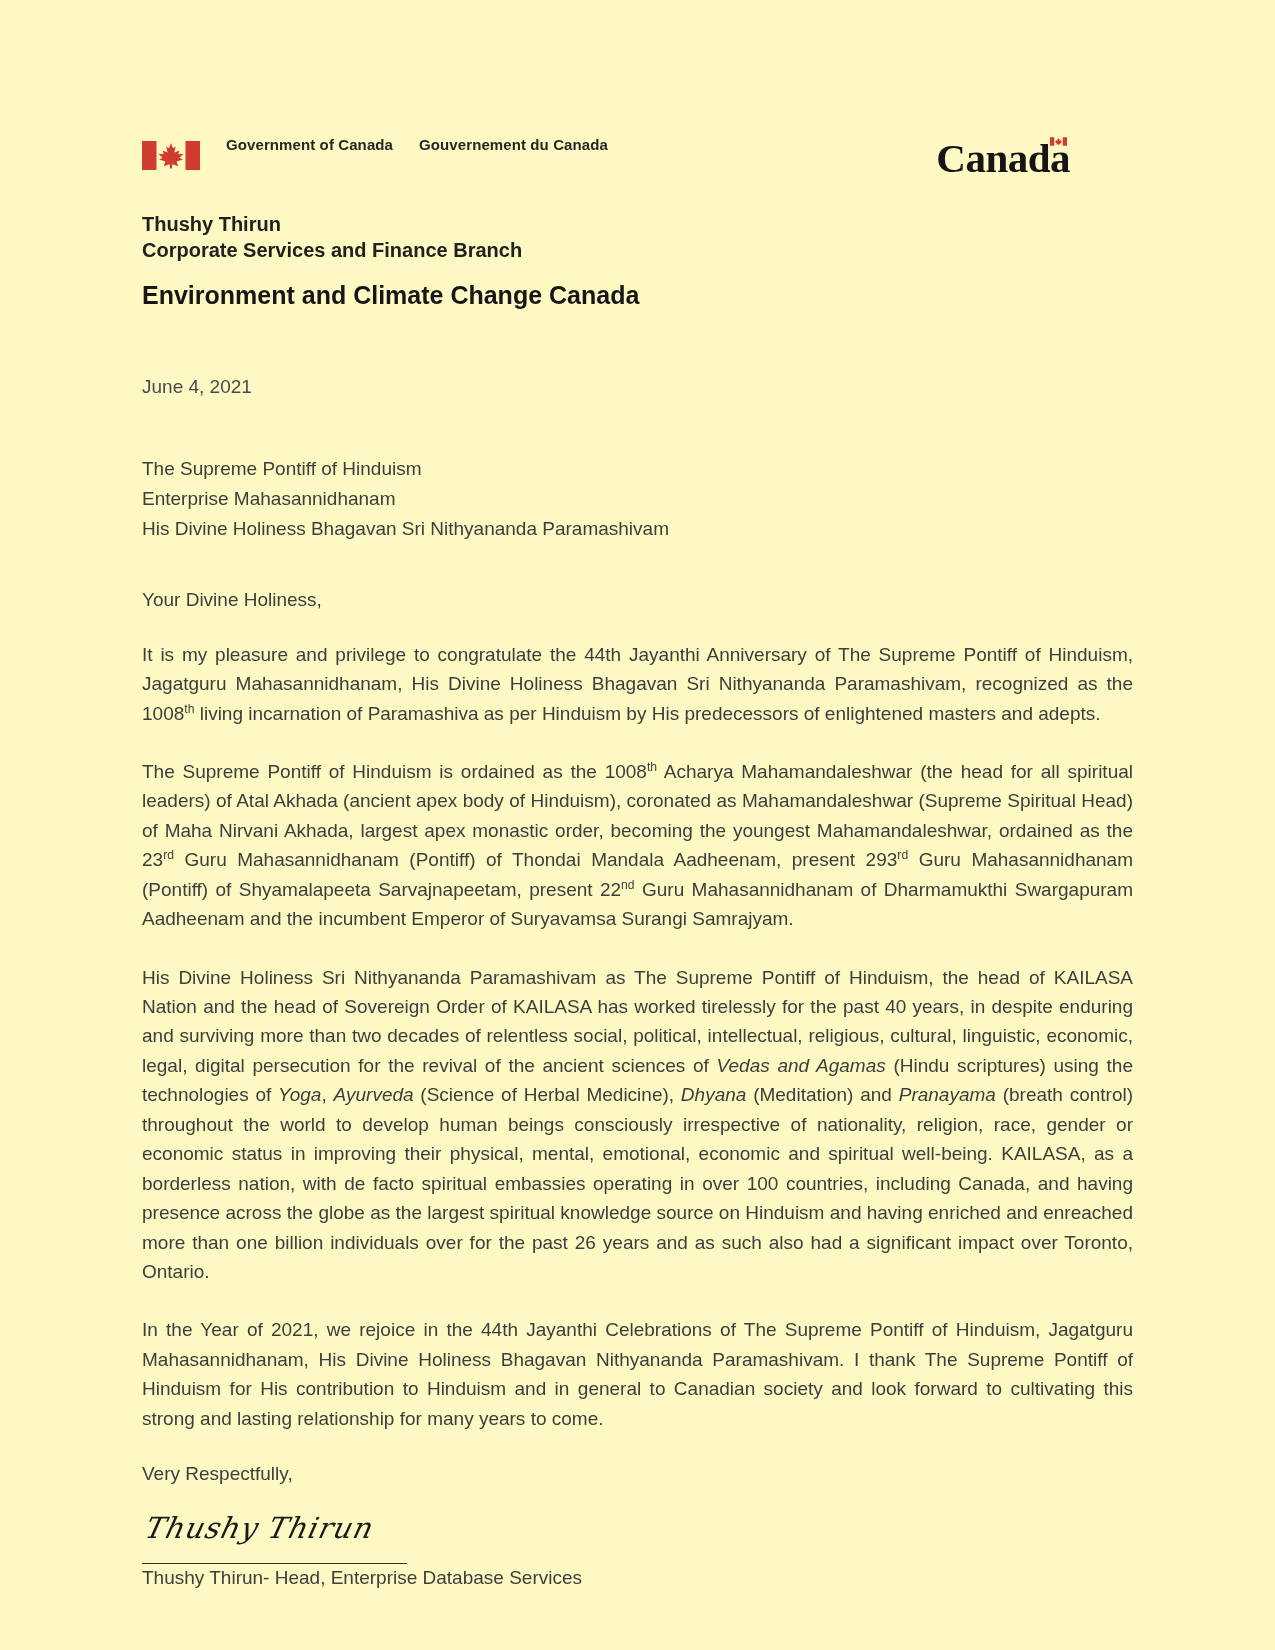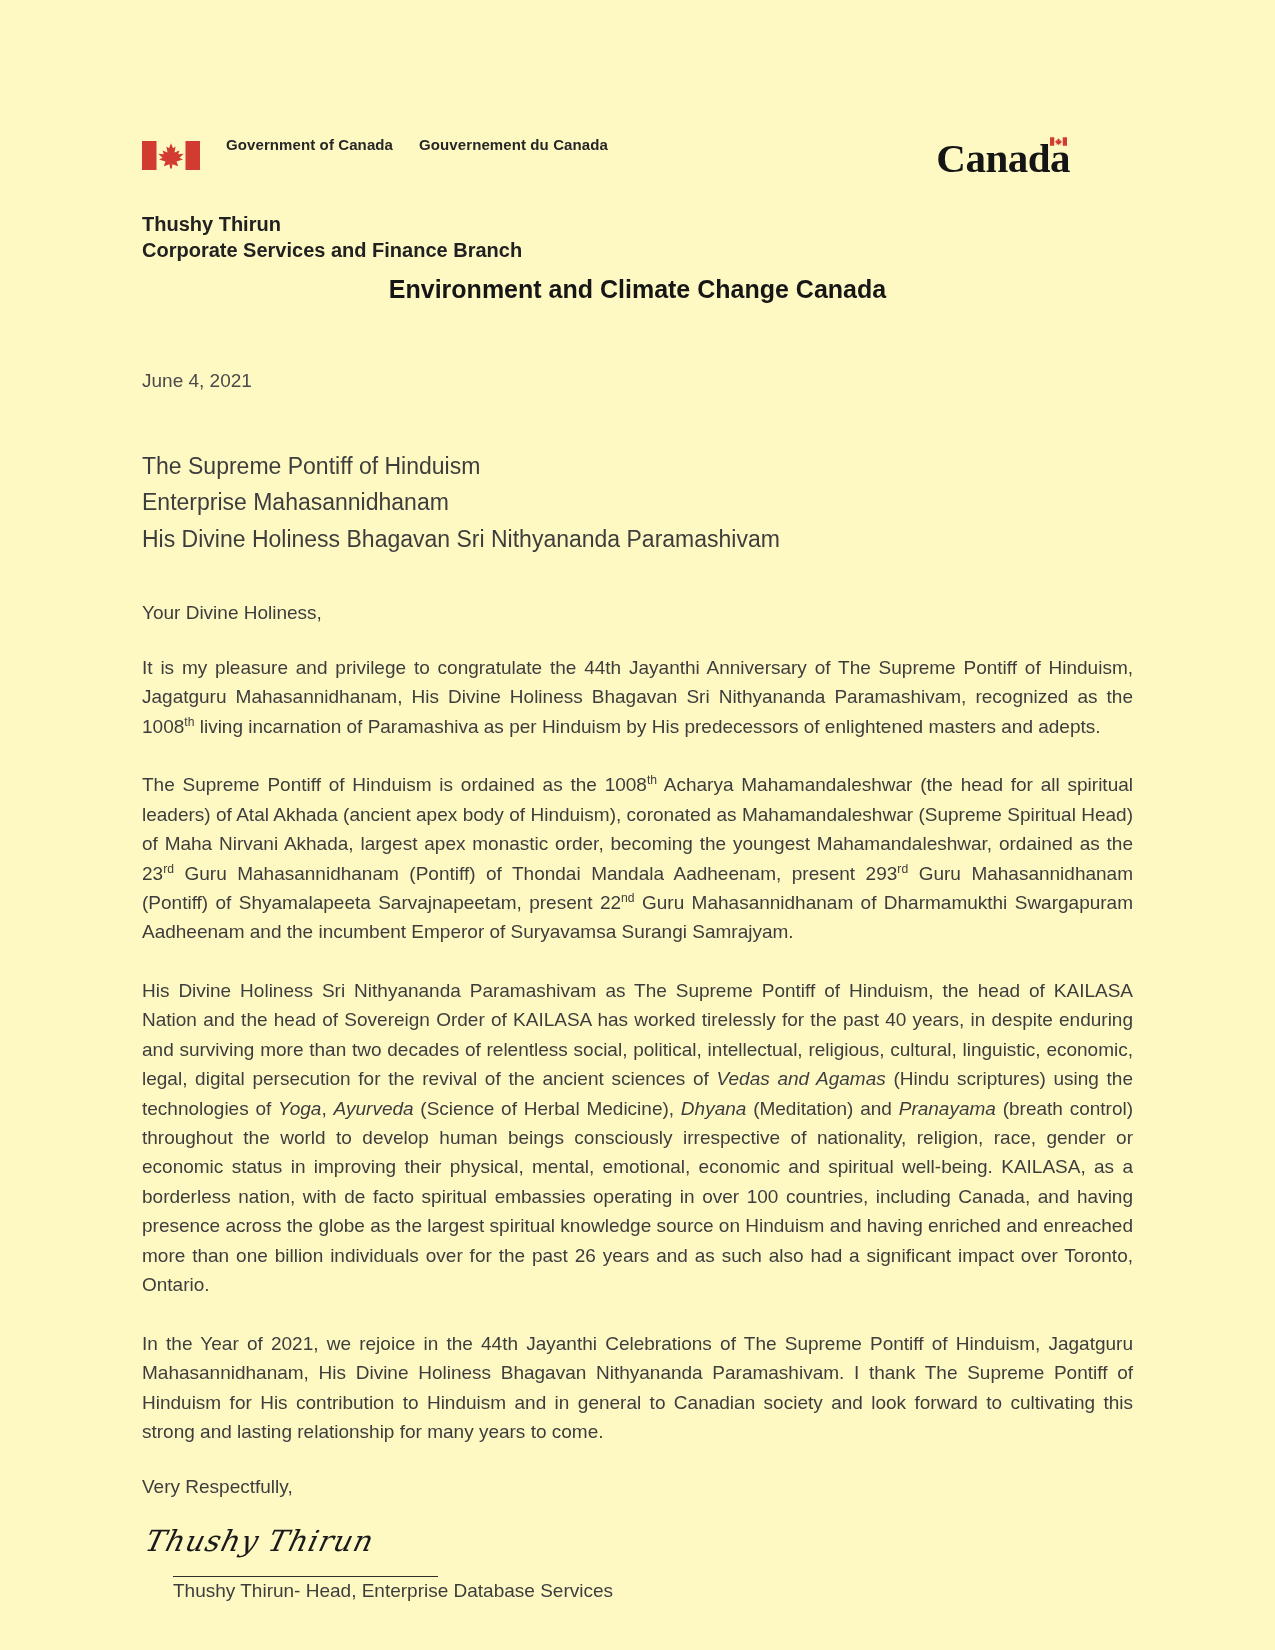--- a/index.html
+++ b/index.html
@@ -22,41 +22,41 @@
   .wordmark-wrap{position:relative;margin-right:63px;margin-top:2px;}
   .wordmark{
     font-family:"Liberation Serif","DejaVu Serif",serif;
     font-size:41px;line-height:1;color:#151515;letter-spacing:-0.5px;font-weight:600;
   }
   .wordmark-flag{position:absolute;top:-1px;right:3px;width:17px;height:9px;}
   
   .sender{margin-top:32px;}
   .sender-name{font-size:20px;font-weight:600;color:#212121;line-height:1.3;}
   .sender-branch{font-size:20px;font-weight:600;color:#212121;line-height:1.3;}
-  .sender-dept{font-size:25px;font-weight:700;color:#161616;line-height:1.3;margin-top:10px;text-align:center;}
+  .sender-dept{font-size:25px;font-weight:700;color:#161616;line-height:1.3;margin-top:16px;}
   
   .date{margin-top:64px;font-size:19px;color:#4a4a4a;}
-  .recipient{margin-top:56px;font-size:23px;line-height:1.6;color:var(--body_text);}
+  .recipient{margin-top:56px;font-size:19px;line-height:1.6;color:var(--body_text);}
   .recipient .bold-line{font-weight:700;color:#1d1d1d;}
   .salutation{margin-top:44px;font-size:19px;color:var(--body_text);}
   .body-par{
     margin:29px 0 0 0;font-size:19px;line-height:1.55;text-align:justify;
     color:var(--body_text);
   }
   .body-par sup{font-size:0.64em;line-height:0;vertical-align:super;}
   .body-par em{font-style:italic;}
   .valediction{margin-top:30px;font-size:19px;color:var(--body_text);}
   .signature-script{
     margin-top:26px;
     font-family:"DejaVu Serif","Liberation Serif",serif;
     font-style:italic;font-size:29px;color:#1a1a1a;
     transform:skewX(-14deg);transform-origin:left bottom;display:inline-block;
     letter-spacing:1px;
   }
-  .sig-block{margin-top:18px;margin-left:31px;}
+  .sig-block{margin-top:18px;}
   .sig-line{width:265px;border-top:1.6px solid #2e2e2e;height:0;}
   .signatory{font-size:19px;color:var(--body_text);margin-top:3px;}
 </style>
 </head>
 <body>
 
 <div class="page">
 
   
   <div class="fip-header">

